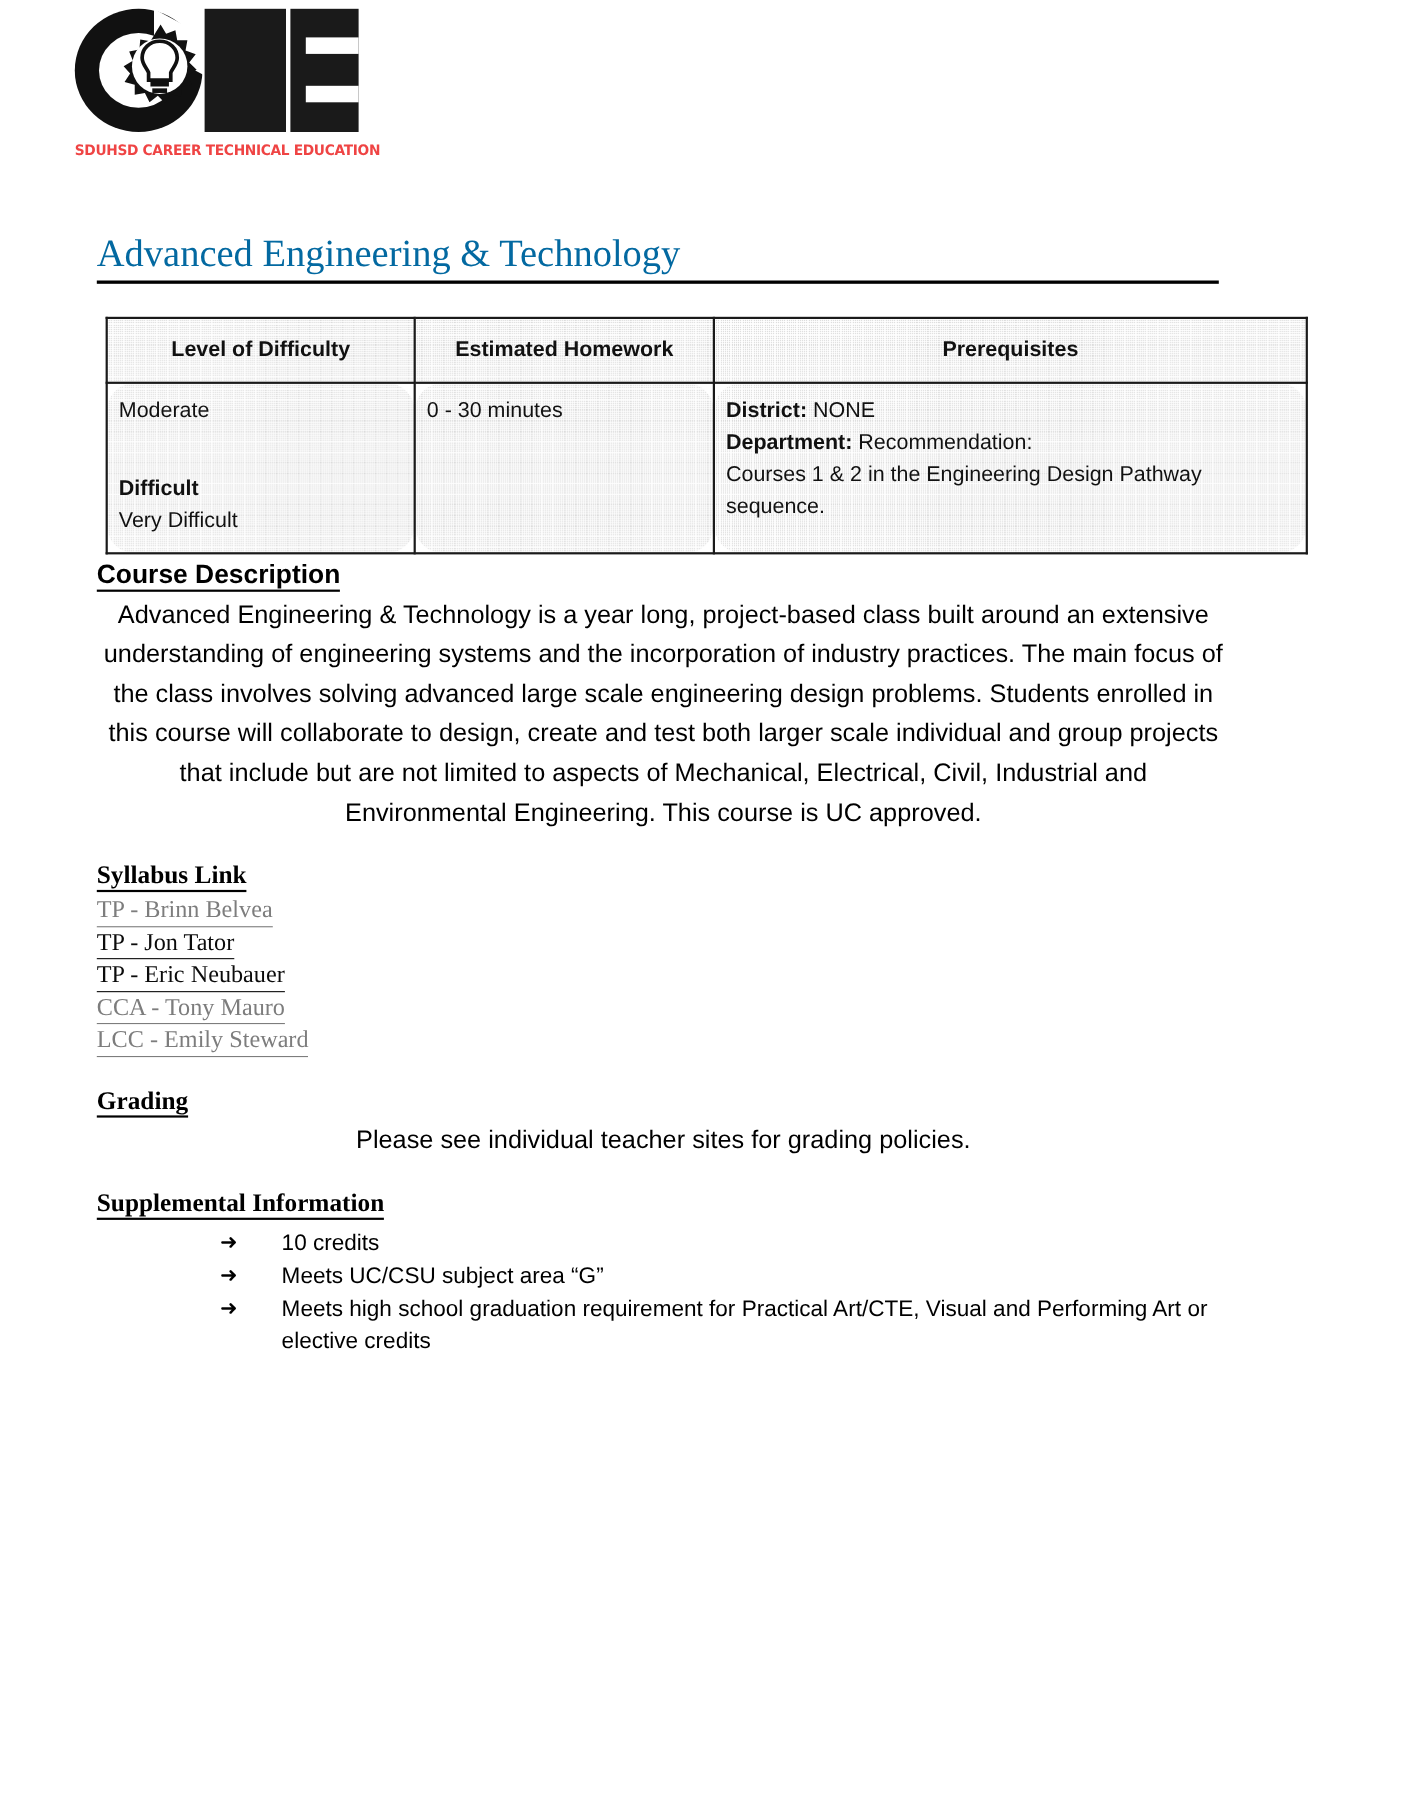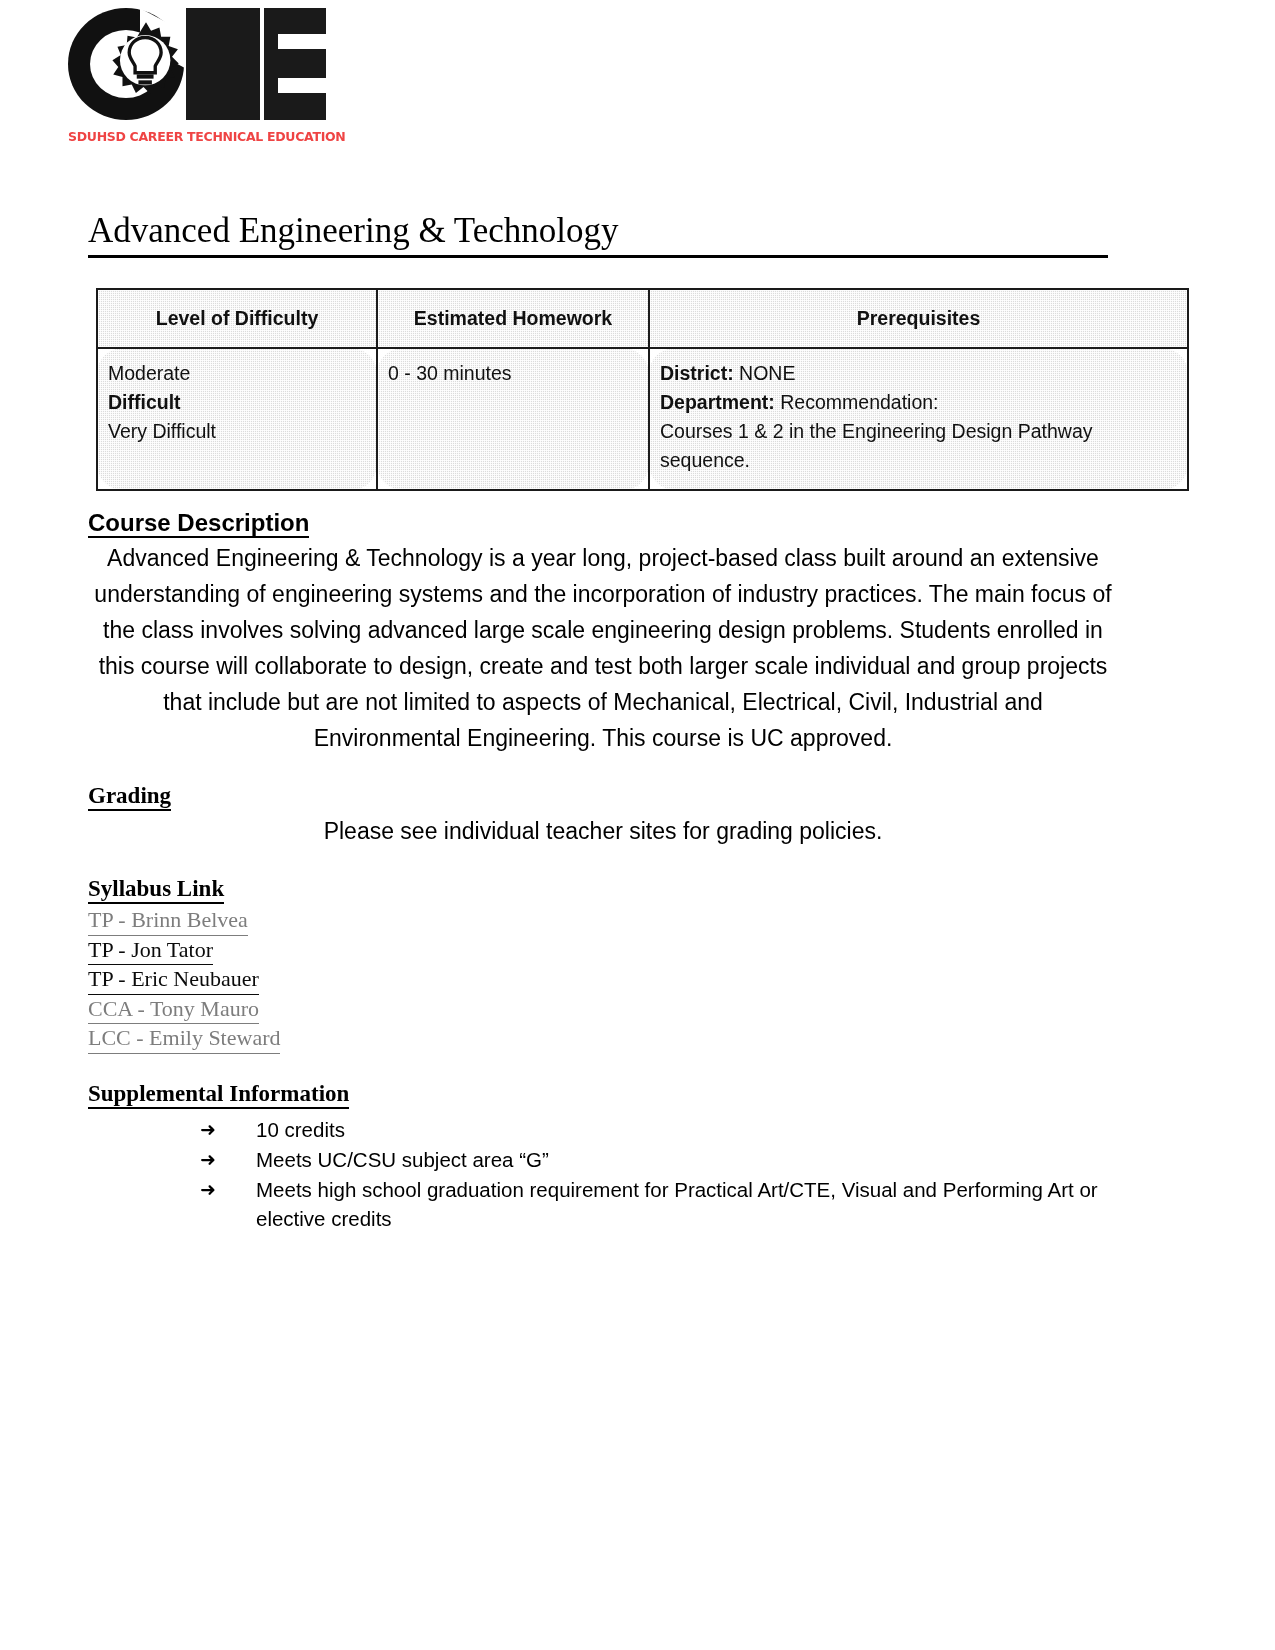--- a/index.html
+++ b/index.html
@@ -109,21 +109,21 @@
 
   
   #page-title {
     position: absolute;
     left: 88px;
     top: 209px;
     width: 1020px;
     font-family: "Liberation Serif", serif;
     font-size: 35px;
     line-height: 44px;
-    color: #000000;
+    color: #0369a1;
     border-bottom: 3px solid #000000;
     padding-bottom: 2px;
   }
 
   
   #info-table {
     position: absolute;
     left: 96px;
     top: 288px;
     width: 1025px;
@@ -151,21 +151,21 @@
   }
   #info-table td {
     padding-top: 10px;
     padding-bottom: 14px;
     border-radius: 26px;
   }
   .col-diff  { width: 258px; }
   .col-hw    { width: 250px; }
   .col-pre   { width: 517px; }
   .cell-line { display: block; white-space: nowrap; }
-  .cell-line.b { font-weight: bold; }
+  .cell-line.b { font-weight: bold; margin-top: 42px; }
   .lead { font-weight: bold; }
 
   
   #content {
     position: absolute;
     left: 88px;
     top: 510px;
     width: 1030px;
   }
   .h-sans {
@@ -291,33 +291,33 @@
 </table>
 
 <div id="content">
 
   <div class="section">
     <div class="h-sans">Course Description</div>
     <p class="para">Advanced Engineering &amp; Technology is a year long, project-based class built around an extensive understanding of engineering systems and the incorporation of industry practices. The main focus of the class involves solving advanced large scale engineering design problems. Students enrolled in this course will collaborate to design, create and test both larger scale individual and group projects that include but are not limited to aspects of Mechanical, Electrical, Civil, Industrial and Environmental Engineering. This course is UC approved.</p>
   </div>
 
   <div class="section">
-    <div class="h-serif">Grading</div>
-    <p class="para">Please see individual teacher sites for grading policies.</p>
-  </div>
-
-  <div class="section">
     <div class="h-serif">Syllabus Link</div>
     <ul class="link-list">
       <li><span class="link-faded">TP - Brinn Belvea</span></li>
       <li><span class="link-solid">TP - Jon Tator</span></li>
       <li><span class="link-solid">TP - Eric Neubauer</span></li>
       <li><span class="link-faded">CCA - Tony Mauro</span></li>
       <li><span class="link-faded">LCC - Emily Steward</span></li>
     </ul>
+  </div>
+
+  <div class="section">
+    <div class="h-serif">Grading</div>
+    <p class="para">Please see individual teacher sites for grading policies.</p>
   </div>
 
   <div class="section">
     <div class="h-serif">Supplemental Information</div>
     <ul class="bullets">
       <li>
         <span class="arrow">➜</span>
         <span class="btext">10 credits</span>
       </li>
       <li>

